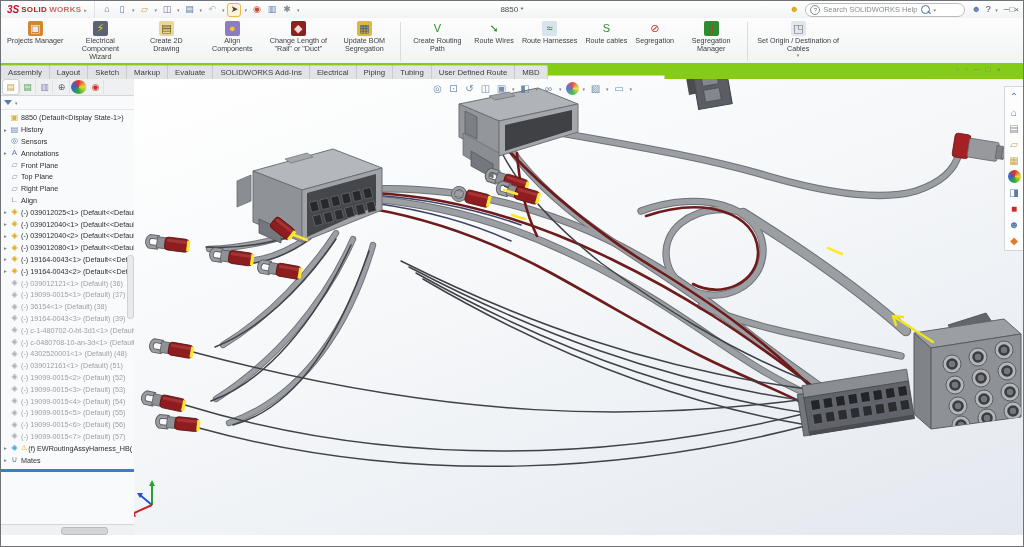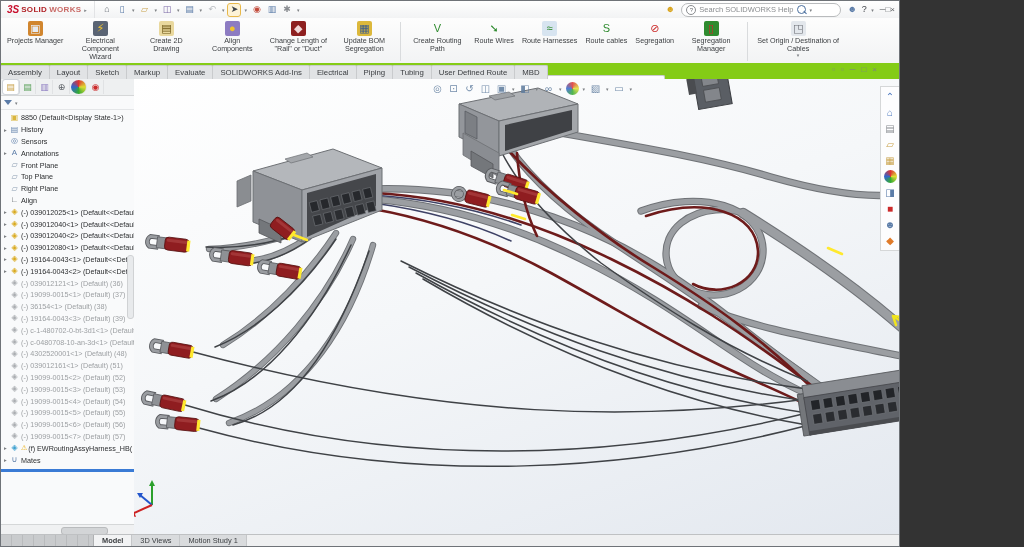--- a/index.html
+++ b/index.html
@@ -1,16 +1,16 @@
 <!DOCTYPE html>
 <html><head>
 <meta charset="utf-8">
 <style>
   html,body{margin:0;padding:0;background:#333;}
-  #app{position:relative;width:900px;height:547px;background:#fff;overflow:hidden;
+  #app{position:relative;width:1024px;height:547px;background:#fff;overflow:hidden;
        font-family:"Liberation Sans","DejaVu Sans",sans-serif;color:#2b2d2f;
        border:1px solid #6f7378;box-sizing:border-box;}
   
   #titlebar{position:absolute;left:0;top:0;right:0;height:17px;background:linear-gradient(#ffffff,#f2f3f4);
             border-bottom:1px solid #dcdee0;display:flex;align-items:center;font-size:8px;}
   #logo{display:flex;align-items:center;gap:2px;padding:0 6px;border-right:1px solid #e2e3e5;height:100%;}
   #logo .mark{color:#c8102e;font-weight:bold;font-style:italic;font-size:10px;}
   #logo .solid{color:#b01f24;font-weight:bold;letter-spacing:.3px;text-align:center;}
   #logo .works{color:#c96a66;font-weight:bold;letter-spacing:.3px;text-align:right;}
   .tb-icons{display:flex;align-items:center;gap:3px;padding:0 6px;}
@@ -120,20 +120,21 @@
         <span class="caret">▾</span>
         <span class="icn" style="color: rgb(185, 188, 192);">↶</span>
         <span class="caret">▾</span>
         <span class="icn active" style="color: rgb(62, 68, 75);">➤</span>
         <span class="caret">▾</span>
         <span class="icn" style="color: rgb(194, 74, 58);">◉</span>
         <span class="icn" style="color: rgb(91, 124, 168);">▥</span>
         <span class="icn" style="color: rgb(136, 139, 144);">✱</span>
         <span class="caret">▾</span>
       </div>
+    <div id="doc-title">8850 *</div>
     <div id="titlebar-right">
       <span id="feedback-slot"><span class="icn" style="color: rgb(217, 164, 28);">☻</span></span>
       <div id="search-box">
         <span class="q">?</span>
         <span>Search SOLIDWORKS Help</span>
         <span class="mag"></span>
         <span class="caret">▾</span>
       </div>
       <span id="after-search-slot"><span class="icn" style="color: rgb(91, 124, 168);">☻</span><span class="icn" style="color: rgb(59, 63, 68);">?</span><span class="caret">▾</span></span>
       <span id="window-buttons-slot"><span class="winbtn">─</span><span class="winbtn">□</span><span class="winbtn">×</span></span>
@@ -642,23 +643,14 @@
       <span class="icn" style="color: rgb(138, 141, 146);">▤</span>
       <span class="icn" style="color: rgb(201, 162, 75);">▱</span>
       <span class="icn" style="color: rgb(201, 162, 75);">▦</span>
       <span class="icn sphere"></span>
       <span class="icn" style="color: rgb(91, 124, 168);">◨</span>
       <span class="icn" style="color: rgb(204, 42, 42);">■</span>
       <span class="icn" style="color: rgb(91, 124, 168);">☻</span>
       <span class="icn" style="color: rgb(224, 123, 42);">◆</span>
     </div>
 
-  <div id="statusbar">
-    <div id="scrub"></div>
-    <span id="bottom-tabs-slot" style="display:flex;">
-        <div class="btab active">Model</div>
-        <div class="btab">3D Views</div>
-        <div class="btab">Motion Study 1</div>
-      </span>
-    <div class="rest"></div>
-  </div>
 
 </div>
 
 </body></html>

